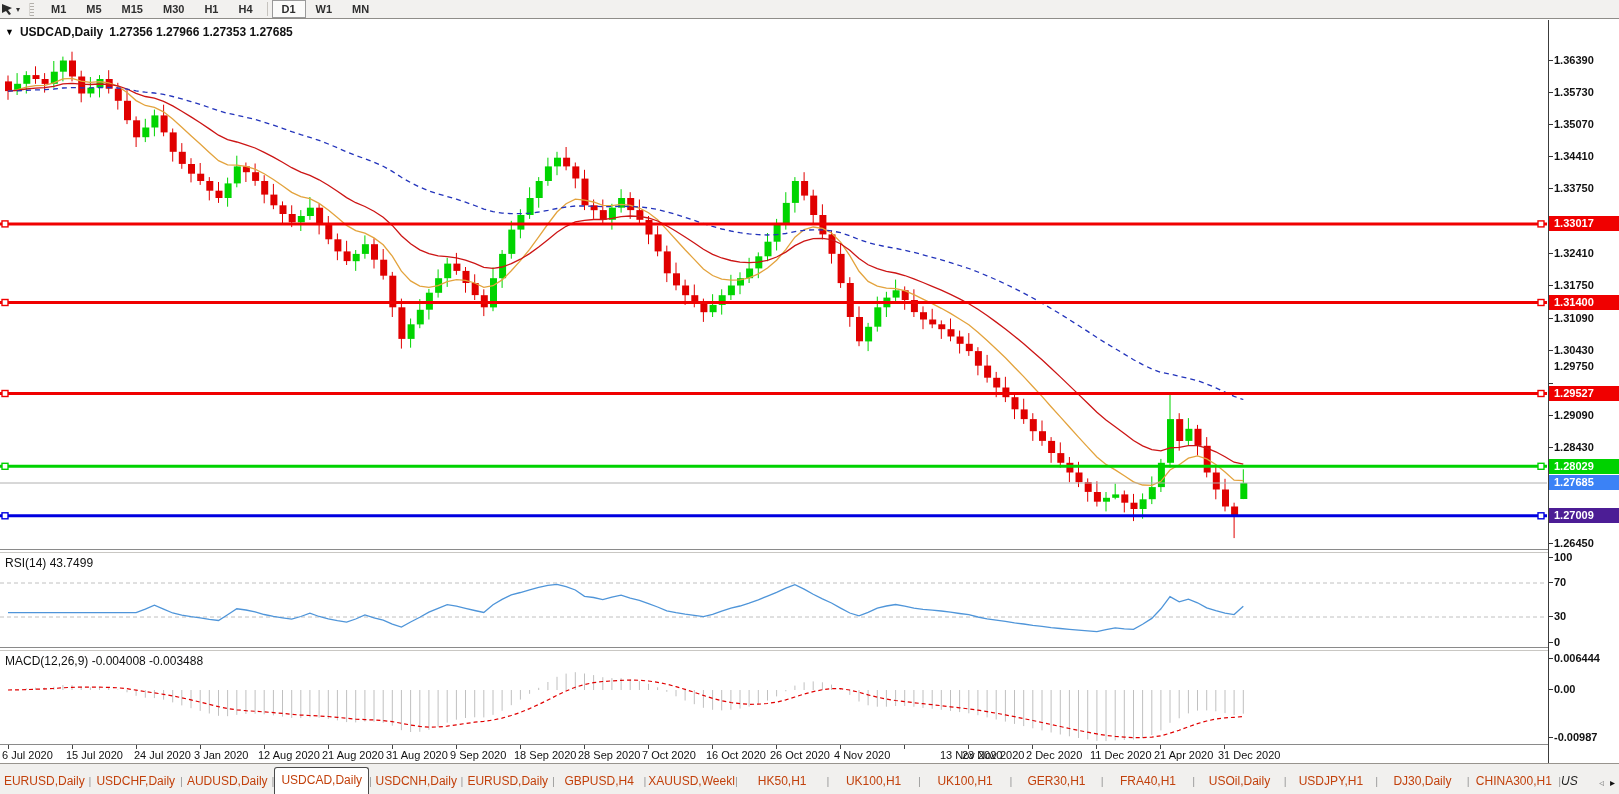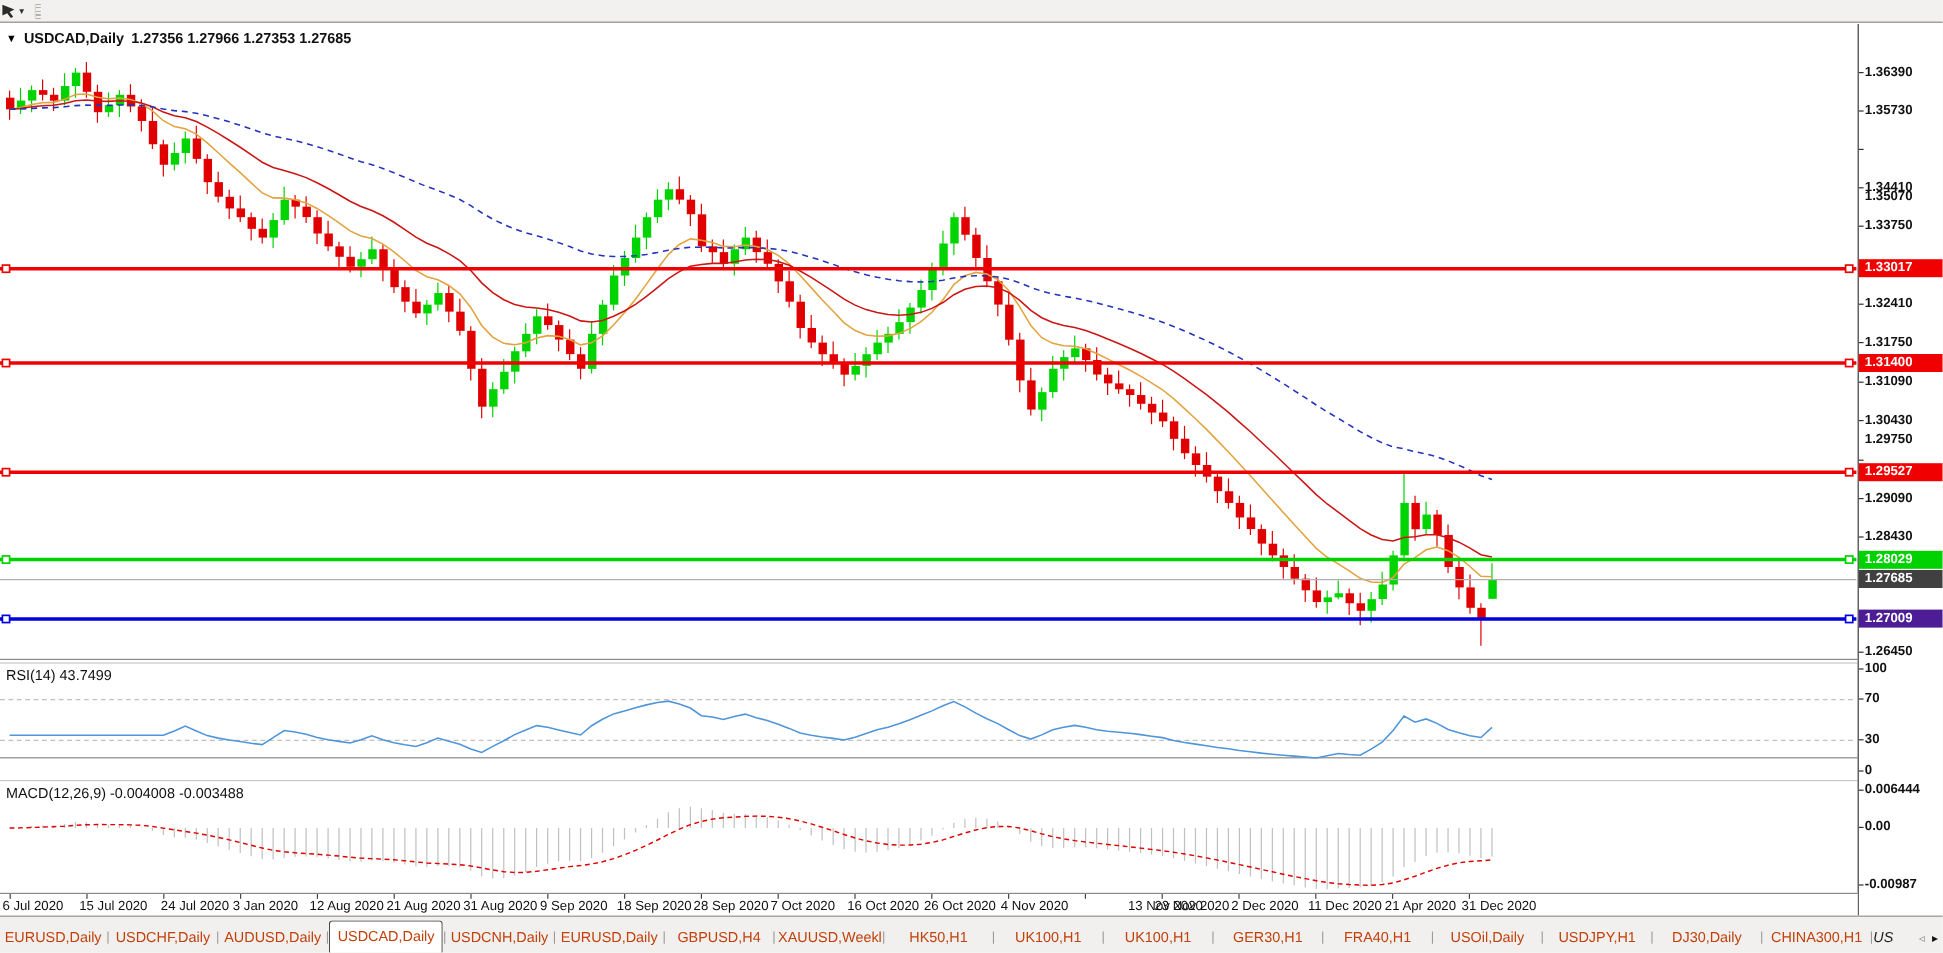--- a/index.html
+++ b/index.html
@@ -12,21 +12,21 @@
   .dd-arrow{font-size:8px;color:#333;margin:0 4px 0 1px;}
   .grip{width:4px;height:13px;margin:0 7px 0 5px;
         background:repeating-linear-gradient(to bottom,#b3b0ab 0 1px,transparent 1px 3px);
         border-left:1px solid #d8d6d2;}
   .vsep{width:1px;height:14px;background:#c6c3be;margin:0 4px;}
   .tfbtn{font-size:11px;font-weight:700;color:#2f2f2f;padding:2px 9px;border:1px solid transparent;line-height:12px;}
   .tfbtn.active{background:#fbfbfa;border:1px solid #9a9a9a;}
   
   .panel{position:absolute;left:0;background:#fff;box-sizing:border-box;}
   #main-panel{top:20px;width:1548px;height:530px;border-bottom:1px solid #8a8a8a;}
-  #rsi-panel{top:552px;width:1548px;height:80px;border-bottom:1px solid #8a8a8a;}
+  #rsi-panel{top:552px;width:1548px;height:96px;border-bottom:1px solid #8a8a8a;}
   #macd-panel{top:650px;width:1548px;height:95px;border-bottom:1px solid #8a8a8a;}
   #rsi-panel{border-top:1px solid #c9c7c3;}
   #macd-panel{border-top:1px solid #c9c7c3;}
   .chart-title{position:absolute;left:5px;top:5px;font-size:12px;font-weight:600;color:#111;
                display:flex;align-items:center;gap:6px;z-index:5;}
   .tri{font-size:9px;color:#000;}
   .ind-label{position:absolute;left:5px;top:3px;font-size:12px;color:#111;z-index:5;}
   
   #axis-col{position:absolute;left:1548px;top:20px;width:71px;height:743px;background:#fff;
             border-left:1px solid #3c3c3c;box-sizing:border-box;}
@@ -59,20 +59,32 @@
 <div id="app">
 
   <div class="toolbar">
     <span class="tool-icon">
       <svg width="14" height="14" viewBox="0 0 14 14">
         <polygon points="1,2 11,6 7,8 10,12 8,13 5,9 1,11" fill="#2a2a2a"></polygon>
       </svg>
     </span>
     <span class="dd-arrow">▾</span>
     <span class="grip"></span>
+    <span id="tf-buttons" style="display:flex;align-items:center;">
+        <div class="tfbtn">M1</div>
+        <div class="tfbtn">M5</div>
+        <div class="tfbtn">M15</div>
+        <div class="tfbtn">M30</div>
+        <div class="tfbtn">H1</div>
+        <div class="tfbtn">H4</div>
+        <span class="vsep"></span>
+        <div class="tfbtn active">D1</div>
+        <div class="tfbtn">W1</div>
+        <div class="tfbtn">MN</div>
+      </span>
   </div>
 
   <div class="panel" id="main-panel">
     <div class="chart-title">
       <span class="tri">▼</span>
       <span>USDCAD,Daily</span>
       <span>1.27356 1.27966 1.27353 1.27685</span>
     </div>
     <svg id="svg-main" width="1548" height="530">
         <g>
@@ -525,21 +537,21 @@
       </svg>
   </div>
 
   <div id="axis-col"></div>
   <div id="axis-labels">
       <div class="tickdash" style="top: 60px;"></div>
       <div class="ptick" style="top: 54px;">1.36390</div>
       <div class="tickdash" style="top: 92.0694px;"></div>
       <div class="ptick" style="top: 86.0694px;">1.35730</div>
       <div class="tickdash" style="top: 124.139px;"></div>
-      <div class="ptick" style="top: 118.139px; margin-top: 40px;">1.35070</div>
+      <div class="ptick" style="top: 118.139px;">1.35070</div>
       <div class="tickdash" style="top: 156.208px;"></div>
       <div class="ptick" style="top: 150.208px;">1.34410</div>
       <div class="tickdash" style="top: 188.278px;"></div>
       <div class="ptick" style="top: 182.278px;">1.33750</div>
       <div class="tickdash" style="top: 253.388px;"></div>
       <div class="ptick" style="top: 247.388px;">1.32410</div>
       <div class="tickdash" style="top: 285.458px;"></div>
       <div class="ptick" style="top: 279.458px;">1.31750</div>
       <div class="tickdash" style="top: 317.527px;"></div>
       <div class="ptick" style="top: 311.527px;">1.31090</div>
@@ -551,21 +563,21 @@
       <div class="ptick" style="top: 408.707px;">1.29090</div>
       <div class="tickdash" style="top: 446.776px;"></div>
       <div class="ptick" style="top: 440.776px;">1.28430</div>
       <div class="tickdash" style="top: 542.985px;"></div>
       <div class="ptick" style="top: 536.985px;">1.26450</div>
       <div class="pflag" style="top: 216.394px; background: rgb(240, 0, 0);">1.33017</div>
       <div class="pflag" style="top: 294.964px; background: rgb(240, 0, 0);">1.31400</div>
       <div class="pflag" style="top: 385.973px; background: rgb(240, 0, 0);">1.29527</div>
       <div class="pflag" style="top: 458.761px; background: rgb(0, 210, 0);">1.28029</div>
       <div class="pflag" style="top: 508.323px; background: #4c1d95;">1.27009</div>
-      <div class="pflag" style="top: 475.476px; background: #404040;">1.27685</div>
+      <div class="pflag" style="top: 475.476px; background: #3b82f6;">1.27685</div>
       <div class="tickdash" style="top: 556.5px;"></div>
       <div class="ptick" style="top: 550.5px;">100</div>
       <div class="tickdash" style="top: 582px;"></div>
       <div class="ptick" style="top: 576px;">70</div>
       <div class="tickdash" style="top: 616px;"></div>
       <div class="ptick" style="top: 610px;">30</div>
       <div class="tickdash" style="top: 641.5px;"></div>
       <div class="ptick" style="top: 635.5px;">0</div>
       <div class="tickdash" style="top: 657.811px;"></div>
       <div class="ptick" style="top: 651.811px;">0.006444</div>

